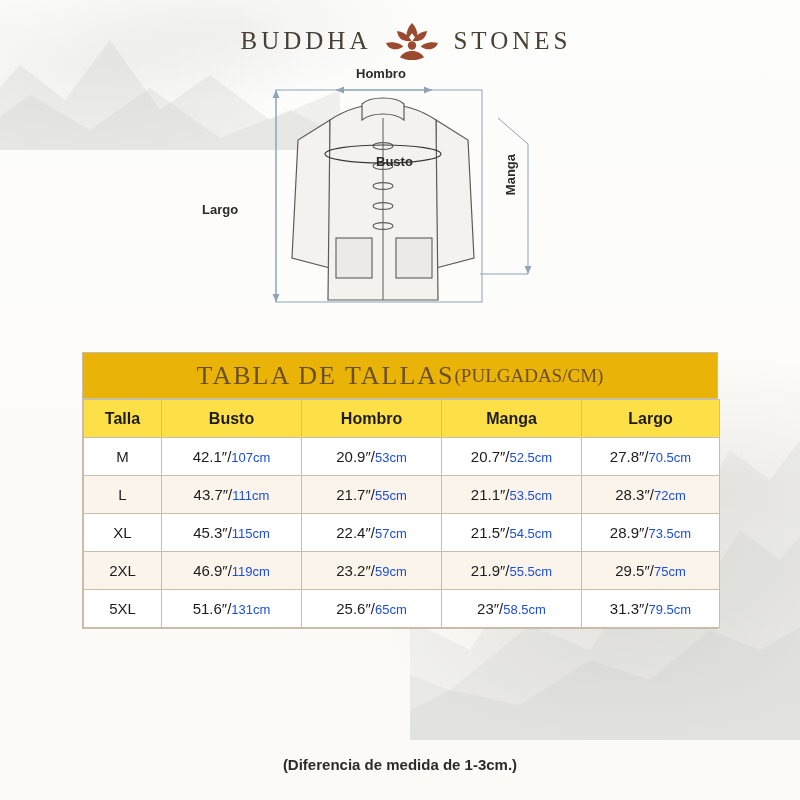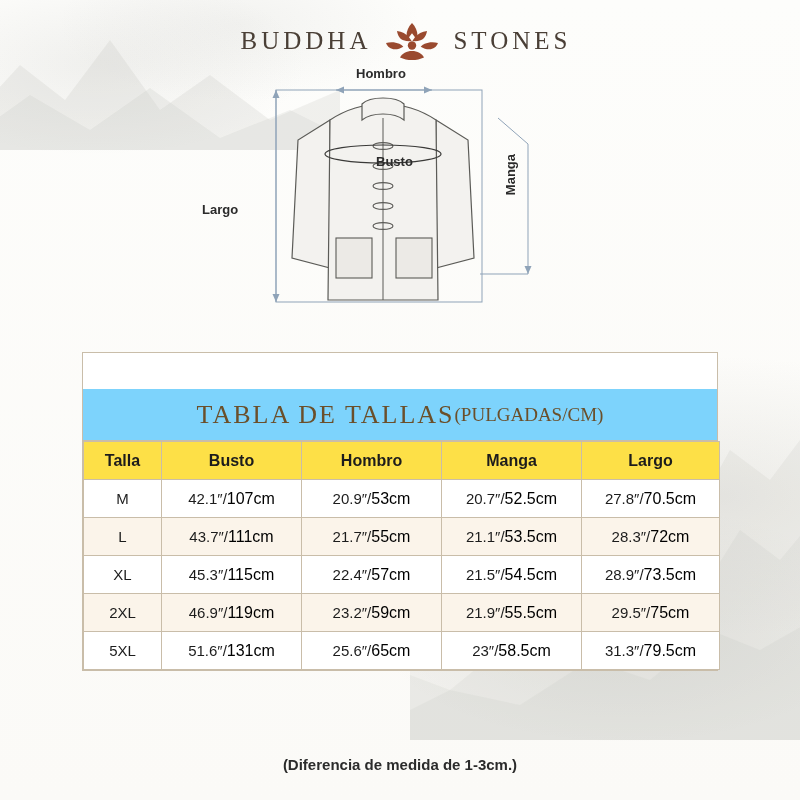--- a/index.html
+++ b/index.html
@@ -57,25 +57,24 @@
 
   
   .table-wrap {
     position: absolute;
     left: 82px; top: 352px;
     width: 636px;
     border: 1px solid #c9bda9;
     background: #fff;
   }
   .table-title {
-    background: #7dd3fc;
-    height: 52px;
+    background: #eab308;
+    height: 46px;
     display: flex; align-items: center; justify-content: center;
     border-bottom: 1px solid #c9bda9;
-    margin-top: 36px;
   }
   .table-title .t-main {
     font-family: "Liberation Serif", serif;
     font-size: 26px;
     letter-spacing: 2px;
     color: #6b4f2a;
   }
   .table-title .t-sub {
     font-family: "Liberation Serif", serif;
     font-size: 19px;
@@ -95,21 +94,21 @@
   }
   table.sizes th {
     font-size: 16px;
     font-weight: 600;
     background: #fde047;
   }
   table.sizes td { font-size: 15px; }
   table.sizes tbody tr:nth-child(even) { background: #fbf4ea; }
   table.sizes tbody tr:nth-child(odd) { background: #ffffff; }
   td.talla { font-size: 15px; }
-  .unit { font-size: 16px; color: #000000; }
+  .unit { font-size: 13px; color: #1d4ed8; }
   col.c-talla  { width: 78px; }
   col.c-busto  { width: 140px; }
   col.c-hombro { width: 140px; }
   col.c-manga  { width: 140px; }
   col.c-largo  { width: 138px; }
 
   .note {
     position: absolute;
     left: 0; right: 0; top: 756px;
     text-align: center;

